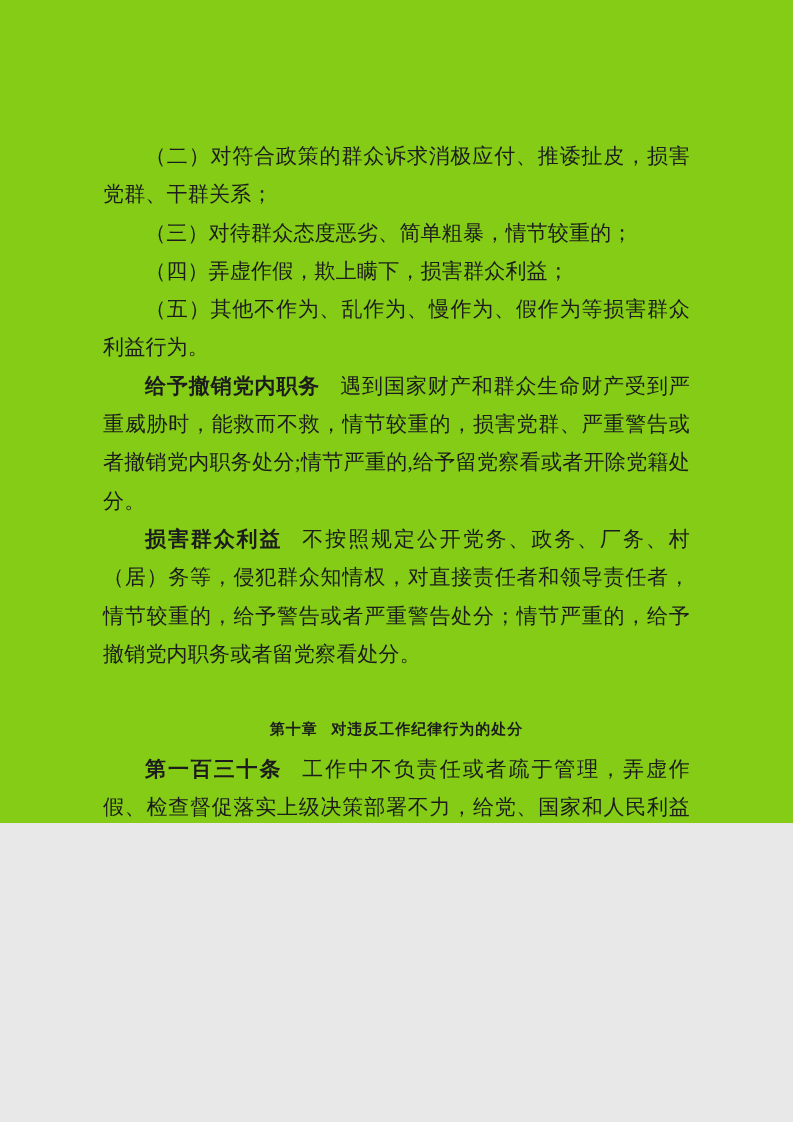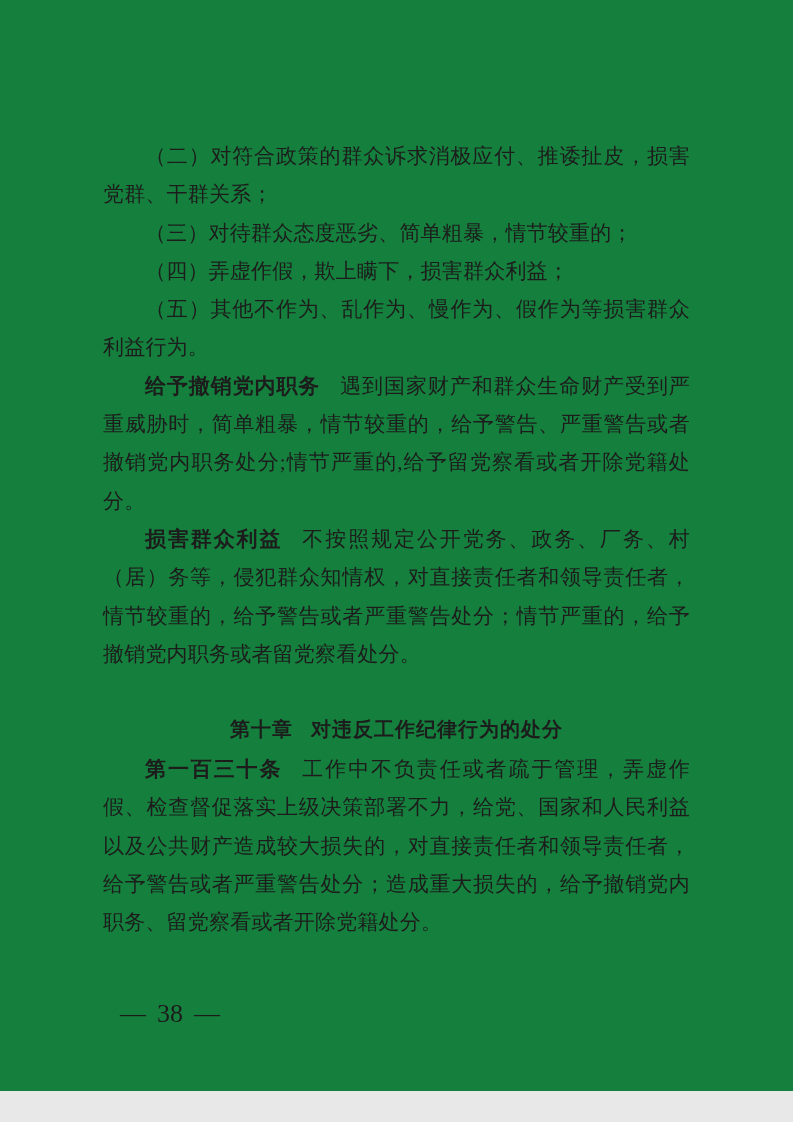--- a/index.html
+++ b/index.html
@@ -1,22 +1,22 @@
 <!DOCTYPE html>
 <html><head>
 <meta charset="utf-8">
 <style>
   * { margin: 0; padding: 0; box-sizing: border-box; }
   html, body { background: #e8e8e8; }
   .page {
     position: relative;
     width: 793px;
-    height: 1091px;
+    height: 823px;
     margin: 0 auto;
-    background: #15803d;
+    background: #84cc16;
     overflow: hidden;
     color: #1c1c1c;
     text-decoration: underline;
   }
   .content {
     position: absolute;
     left: 103px;
     top: 137px;
     width: 587px;
     font-family: "Liberation Serif", "DejaVu Serif", serif;
@@ -30,21 +30,21 @@
     margin: 0;
   }
   .article-lead {
     font-family: "Liberation Sans", "DejaVu Sans", sans-serif;
     font-weight: 700;
     margin-right: 0.95em;
   }
   .chapter-heading {
     font-family: "Liberation Sans", "DejaVu Sans", sans-serif;
     font-weight: 700;
-    font-size: 20px;
+    font-size: 15px;
     line-height: 42px;
     text-align: center;
     text-indent: 0;
     margin-top: 35px;
     margin-bottom: 0;
     letter-spacing: 1px;
   }
   .chapter-number { margin-right: 0.9em; }
   .page-footer {
     position: absolute;
@@ -64,21 +64,21 @@
   <main class="content">
 
     <p><span>（二）对符合政策的群众诉求消极应付、推诿扯皮，损害党群、干群关系；</span></p>
 
     <p><span>（三）对待群众态度恶劣、简单粗暴，情节较重的；</span></p>
 
     <p><span>（四）弄虚作假，欺上瞒下，损害群众利益；</span></p>
 
     <p><span>（五）其他不作为、乱作为、慢作为、假作为等损害群众利益行为。</span></p>
 
-    <p><span class="article-lead">给予撤销党内职务</span><span>遇到国家财产和群众生命财产受到严重威胁时，简单粗暴，情节较重的，给予警告、严重警告或者撤销党内职务处分;情节严重的,给予留党察看或者开除党籍处分。</span></p>
+    <p><span class="article-lead">给予撤销党内职务</span><span>遇到国家财产和群众生命财产受到严重威胁时，能救而不救，情节较重的，损害党群、严重警告或者撤销党内职务处分;情节严重的,给予留党察看或者开除党籍处分。</span></p>
 
     <p><span class="article-lead">损害群众利益</span><span>不按照规定公开党务、政务、厂务、村（居）务等，侵犯群众知情权，对直接责任者和领导责任者，情节较重的，给予警告或者严重警告处分；情节严重的，给予撤销党内职务或者留党察看处分。</span></p>
 
 
     <h2 class="chapter-heading"><span class="chapter-number">第十章</span><span>对违反工作纪律行为的处分</span></h2>
 
     <p><span class="article-lead">第一百三十条</span><span>工作中不负责任或者疏于管理，弄虚作假、检查督促落实上级决策部署不力，给党、国家和人民利益以及公共财产造成较大损失的，对直接责任者和领导责任者，给予警告或者严重警告处分；造成重大损失的，给予撤销党内职务、留党察看或者开除党籍处分。</span></p>
 
   </main>
 

